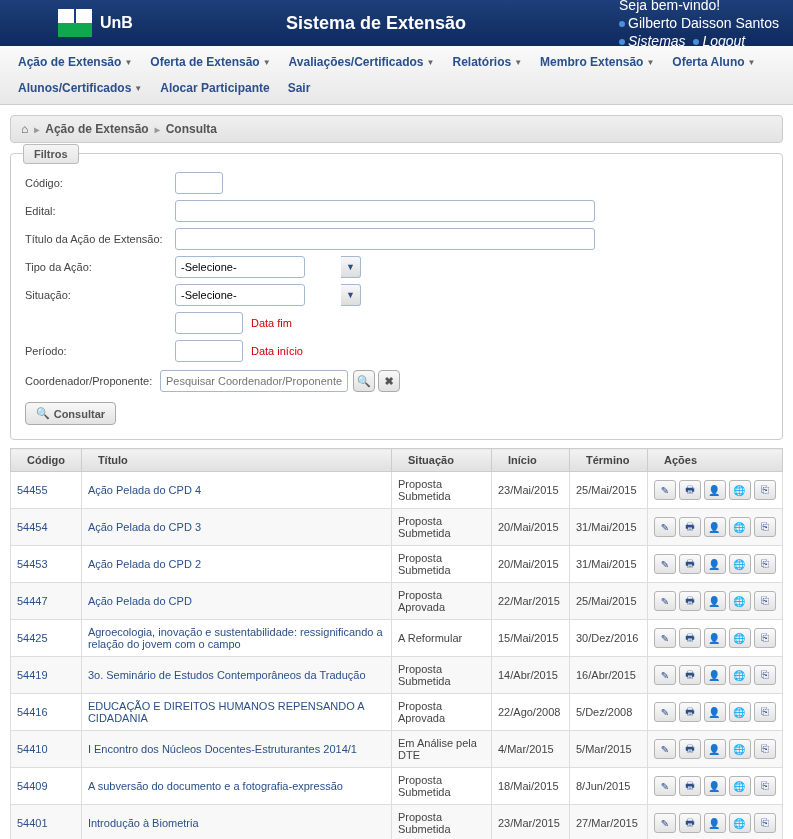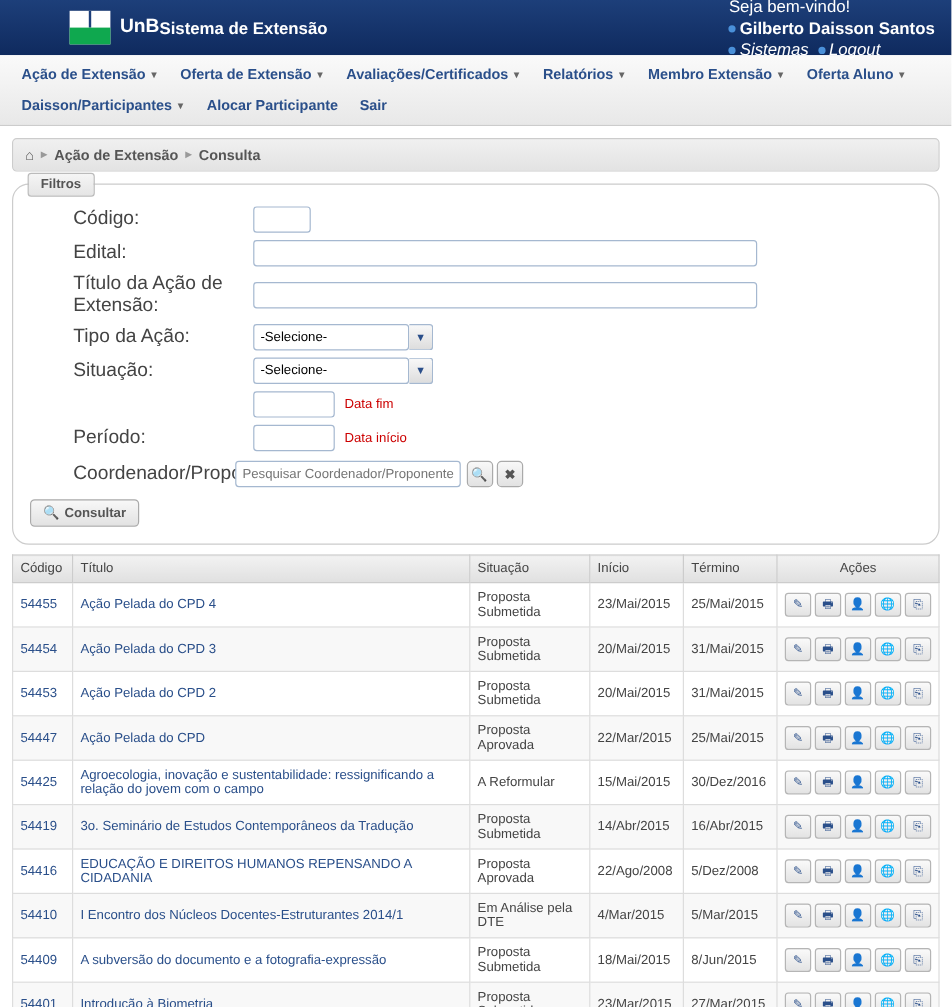--- a/index.html
+++ b/index.html
@@ -3,55 +3,55 @@
 <meta charset="utf-8">
 <style>
 * { box-sizing: border-box; margin: 0; padding: 0; }
 body { font-family: Arial, sans-serif; font-size: 11px; background: #fff; color: #333; width: 793px; }
 .topbar { background: linear-gradient(#1d3f7a, #0f2a5e); color: #fff; display: flex; align-items: center; padding: 6px 14px; height: 46px; }
 .logo { display: flex; align-items: center; gap: 8px; padding-left: 44px; }
 .logo-box { width: 34px; height: 28px; background: #fff; position: relative; }
 .logo-box::before { content: ""; position: absolute; top:0; left:50%; width:2px; height:50%; background:#1d3f7a; transform:translateX(-50%);}
 .logo-box::after { content:""; position:absolute; bottom:0; left:0; right:0; height:50%; background:#0fa84f;}
 .logo-txt { font-weight: bold; font-size: 16px; }
-.sys-title { flex: 1; text-align: left; font-weight: bold; font-size: 14px; }
+.sys-title { flex: 1; text-align: center; font-weight: bold; font-size: 18px; }
 .userbox { font-size: 14px; text-align: left; line-height: 1.3; }
-.userbox .u2 { font-weight: bold; }
+.userbox .u2 { font-weight: normal; }
 .userbox .u3 span { color: #fff; font-style: italic; }
 .userbox .dot { display:inline-block; width:6px; height:6px; border-radius:50%; background:#4a90d9; margin-right:3px; vertical-align:middle;}
 
 nav.menubar { background: linear-gradient(#fafafa,#e8e8e8); border-bottom:1px solid #ccc; padding: 4px 10px; }
 nav.menubar ul { list-style: none; display: flex; flex-wrap: wrap; gap: 2px; }
 nav.menubar li { padding: 5px 8px; color: #2a4f8a; font-weight: bold; font-size: 12px; cursor: pointer; display:flex; align-items:center; gap:3px;}
 nav.menubar .caret { font-size: 8px; color:#666;}
 
 .content { padding: 10px; }
 .panel { border:1px solid #ccc; border-radius:4px; background:linear-gradient(#f0f0f0,#e3e3e3); padding:6px 10px; margin-bottom:10px; }
 .breadcrumb { display:flex; align-items:center; gap:6px; color:#555; font-weight:bold; font-size:12px;}
 .breadcrumb .sep { color:#999; font-size:10px;}
 
-fieldset.filters { border:1px solid #ccc; border-radius:14px; padding: 18px 14px 14px; position:relative; margin-bottom:8px;}
+fieldset.filters { border:1px solid #ccc; border-radius:4px; padding: 18px 14px 14px; position:relative; margin-bottom:8px;}
 fieldset.filters legend { background:linear-gradient(#f5f5f5,#e5e5e5); border:1px solid #bbb; border-radius:3px; padding:3px 10px; font-size:11px; font-weight:bold; color:#555; position:absolute; top:-10px; left:12px;}
 .frow { display:flex; align-items:center; margin-bottom:6px; }
-.frow label { width: 150px; color:#444; font-size:16px;margin-left:36px; }
+.frow label { width: 150px; color:#444; font-size:11px; }
 .frow input[type=text] { border:1px solid #a5b8d0; border-radius:3px; padding:3px 5px; height:22px; font-size:11px; }
 .frow .w-sm { width: 48px; }
 .frow .w-lg { width: 420px; }
 .frow .w-md { width: 68px; }
 .frow .w-xl { width: 188px; }
 .red { color:#c00; font-size:11px; margin-left:8px;}
-.select { display:flex; }
+.select { display:flex;gap:36px; }
 .select input { width: 130px; border-radius:3px 0 0 3px;}
 .select .dd { width:20px; height:22px; background:linear-gradient(#f8f8f8,#ddd); border:1px solid #a5b8d0; border-left:none; border-radius:0 3px 3px 0; display:flex;align-items:center;justify-content:center; color:#2a4f8a; font-size:9px; cursor:pointer;}
 .btn { background:linear-gradient(#f8f8f8,#e2e2e2); border:1px solid #aaa; border-radius:4px; padding:4px 10px; font-size:11px; font-weight:bold; color:#555; cursor:pointer; display:inline-flex; align-items:center; gap:4px;}
 .btn-sm { padding:2px 5px; height:22px; width:22px; justify-content:center;}
 
 table.grid { width:100%; border-collapse:collapse; font-size:11px; margin-top:4px;}
-table.grid th { background:linear-gradient(#f2f2f2,#e0e0e0); border:1px solid #ccc; padding:5px 6px; text-align:left; font-weight:normal; color:#444;}
-table.grid th.c { text-align:center;}
+table.grid th { background:linear-gradient(#f2f2f2,#e0e0e0); border:1px solid #ccc; padding:5px 16px; text-align:left; font-weight:bold; color:#444;}
+table.grid th.c { text-align:left;}
 table.grid td { border:1px solid #ddd; padding:6px 6px; color:#2a4f8a; vertical-align:middle;}
 table.grid tr:nth-child(even) td { background:#f8f8f8;}
 table.grid td.code { width:50px;}
 table.grid td.sit { color:#444; width:100px;}
 table.grid td.dt { color:#444; width:78px;}
 .actions { display:flex; gap:3px; justify-content:center;}
 .abtn { width:22px; height:20px; background:linear-gradient(#fafafa,#e3e3e3); border:1px solid #b5b5b5; border-radius:3px; display:flex; align-items:center; justify-content:center; font-size:10px; color:#2a4f8a; cursor:pointer;}
 </style>
 </head>
 <body>
@@ -92,21 +92,21 @@
       </li>
       <li>
         <span>Membro Extensão</span>
         <span class="caret">▼</span>
       </li>
       <li>
         <span>Oferta Aluno</span>
         <span class="caret">▼</span>
       </li>
       <li>
-        <span>Daisson/Participantes</span>
+        <span>Alunos/Certificados</span>
         <span class="caret">▼</span>
       </li>
       <li>
         <span>Alocar Participante</span>
       </li>
       <li>
         <span>Sair</span>
       </li>
     </ul>
 </nav>

